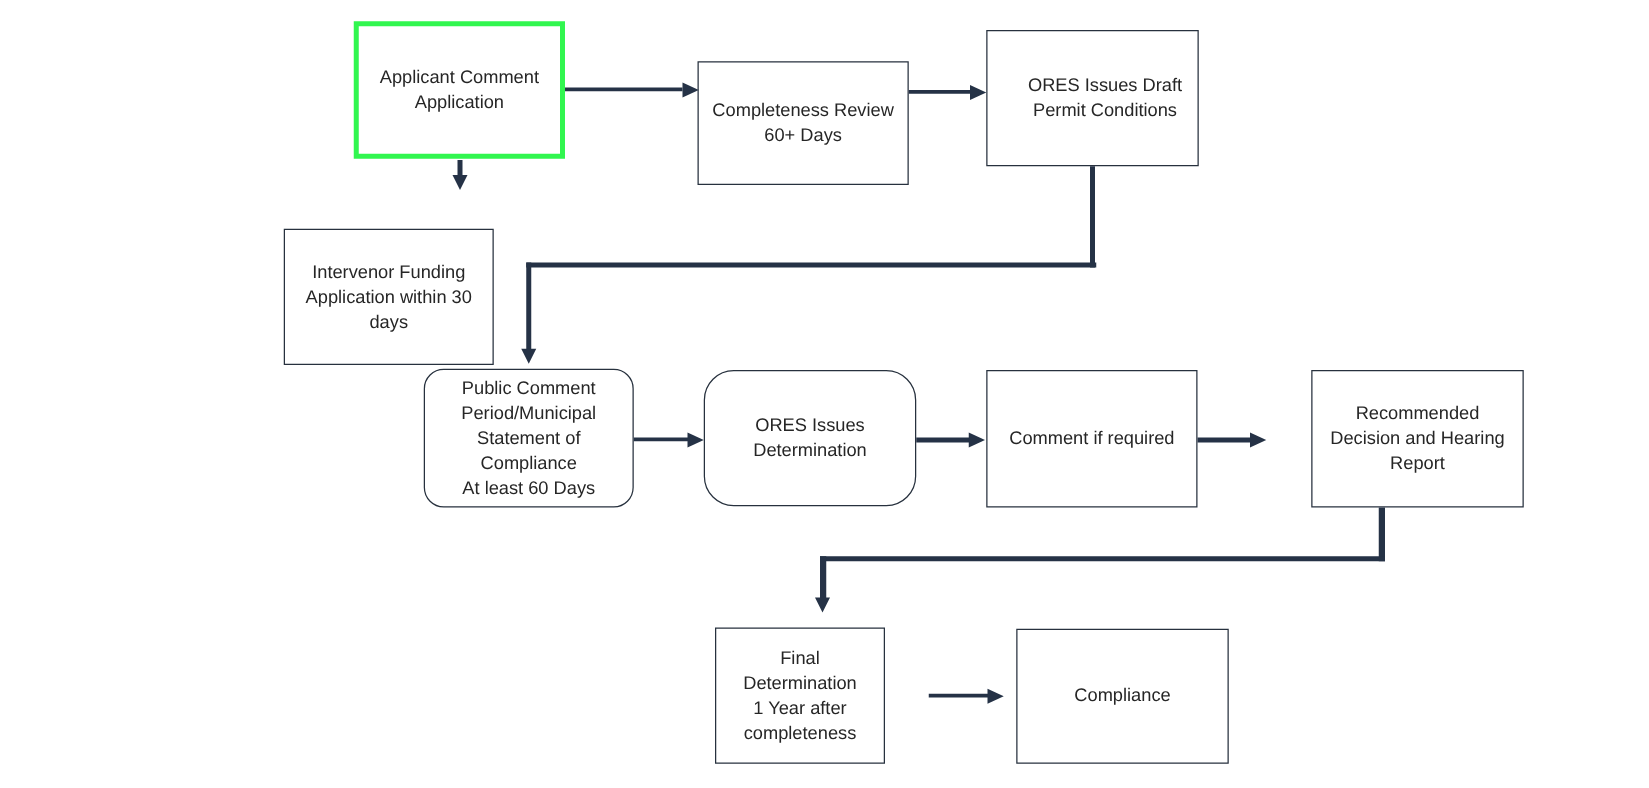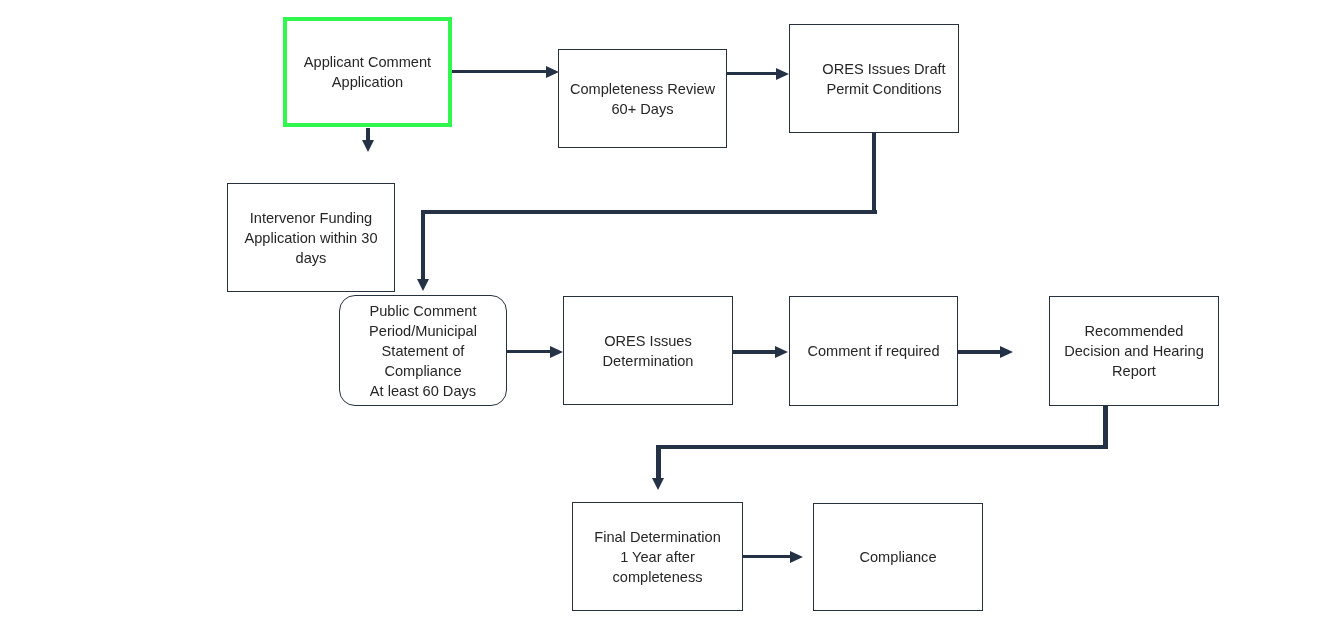--- a/index.html
+++ b/index.html
@@ -23,24 +23,24 @@
   }
   .box .lbl { white-space: pre-line; padding: 0 6px; }
   .box.highlighted { border: 4px solid #31f64f; }
 
   
   .b1  { left: 283px;  top: 17px;  width: 169px; height: 110px; }
   .b2  { left: 558px;  top: 21px;  width: 169px; height: 99px; margin-top: 28px; }
   .b3  { left: 789px;  top: 24px;  width: 170px; height: 109px; padding-left: 20px; }
   .b4  { left: 227px;  top: 154px; width: 168px; height: 109px; margin-top: 29px; }
   .b5  { left: 339px;  top: 295px; width: 168px; height: 111px; border-radius: 16px; }
-  .b6  { left: 563px;  top: 296px; width: 170px; height: 109px; }
+  .b6  { left: 563px;  top: 296px; width: 170px; height: 109px; border-radius: 24px; }
   .b7  { left: 789px;  top: 296px; width: 169px; height: 110px; }
   .b8  { left: 1013px; top: 296px; width: 170px; height: 110px; margin-left: 36px; }
-  .b9  { left: 572px;  top: 502px; width: 171px; height: 109px; }
+  .b9  { left: 572px;  top: 502px; width: 136px; height: 109px; }
   .b10 { left: 813px;  top: 503px; width: 170px; height: 108px; }
 
   
   .seg { position: absolute; background: #253246; }
   .head { position: absolute; width: 0; height: 0; }
   .head.right { border-top: 6px solid transparent; border-bottom: 6px solid transparent; border-left: 13px solid #253246; }
   .head.down  { border-left: 6px solid transparent; border-right: 6px solid transparent; border-top: 12px solid #253246; }
 
   
   .a1-line { left: 452px; top: 69.5px; width: 94px; height: 3.5px; }

